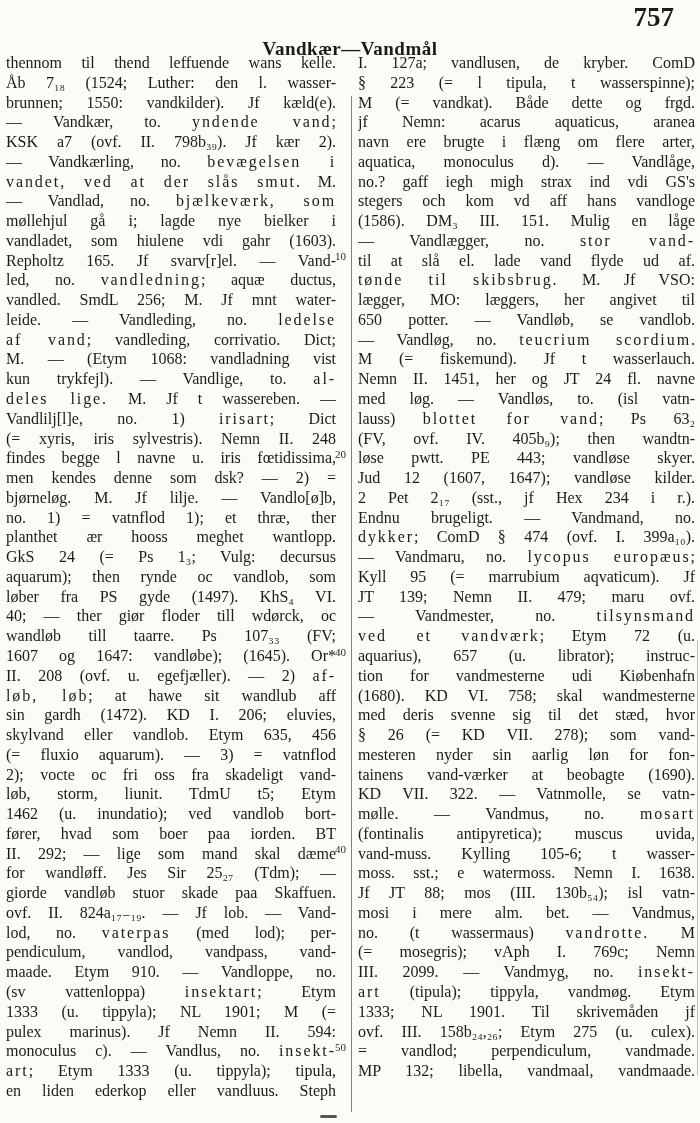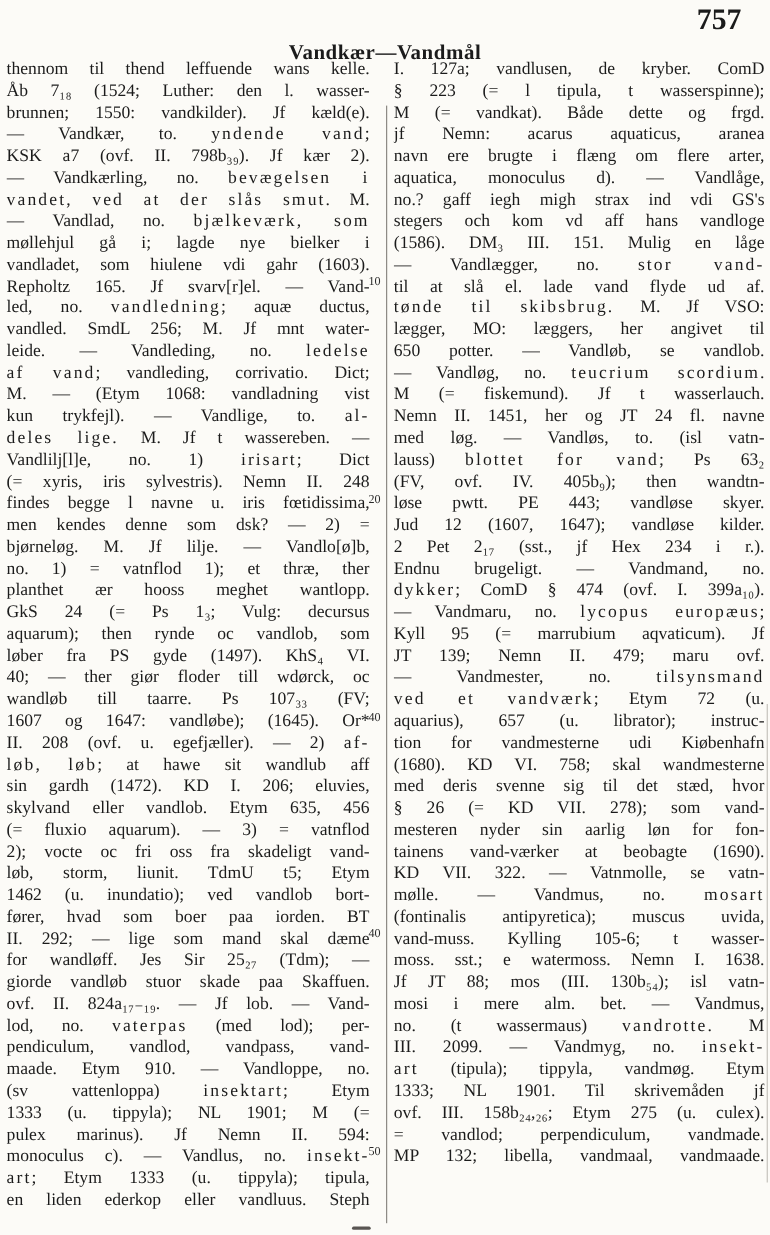--- a/index.html
+++ b/index.html
@@ -159,20 +159,21 @@
       <div class="tl">mesteren nyder sin aarlig løn for fon-</div>
       <div class="tl">tainens vand-værker at beobagte (1690).</div>
       <div class="tl">KD VII. 322. — <span class="b">Vatnmolle</span>, se vatn-</div>
       <div class="tl">mølle. — <span class="b">Vandmus</span>, no. <span class="sp">mosart</span></div>
       <div class="tl">(fontinalis antipyretica); muscus uvida,</div>
       <div class="tl">vand-muss. Kylling 105-6; t wasser-</div>
       <div class="tl">moss. sst.; e watermoss. Nemn I. 1638.</div>
       <div class="tl">Jf JT 88; mos (III. 130b₅₄); isl vatn-</div>
       <div class="tl">mosi i mere alm. bet. — <span class="b">Vandmus</span>,</div>
       <div class="tl">no. (t wassermaus) <span class="sp">vandrotte.</span> M</div>
+      <div class="tl">(= mosegris); vAph I. 769c; Nemn</div>
       <div class="tl">III. 2099. — <span class="b">Vandmyg</span>, no. <span class="sp">insekt-</span></div>
       <div class="tl"><span class="sp">art</span> (tipula); tippyla, vandmøg. Etym</div>
       <div class="tl">1333; NL 1901. Til skrivemåden jf</div>
       <div class="tl">ovf. III. 158b₂₄,₂₆; Etym 275 (u. culex).</div>
       <div class="tl">= vandlod; perpendiculum, vandmade.</div>
       <div class="tl">MP 132; libella, vandmaal, vandmaade.</div>
     </div>
 
   <div id="line-numbers">
       <div class="line-no" style="top: 231.02px;">10</div>

